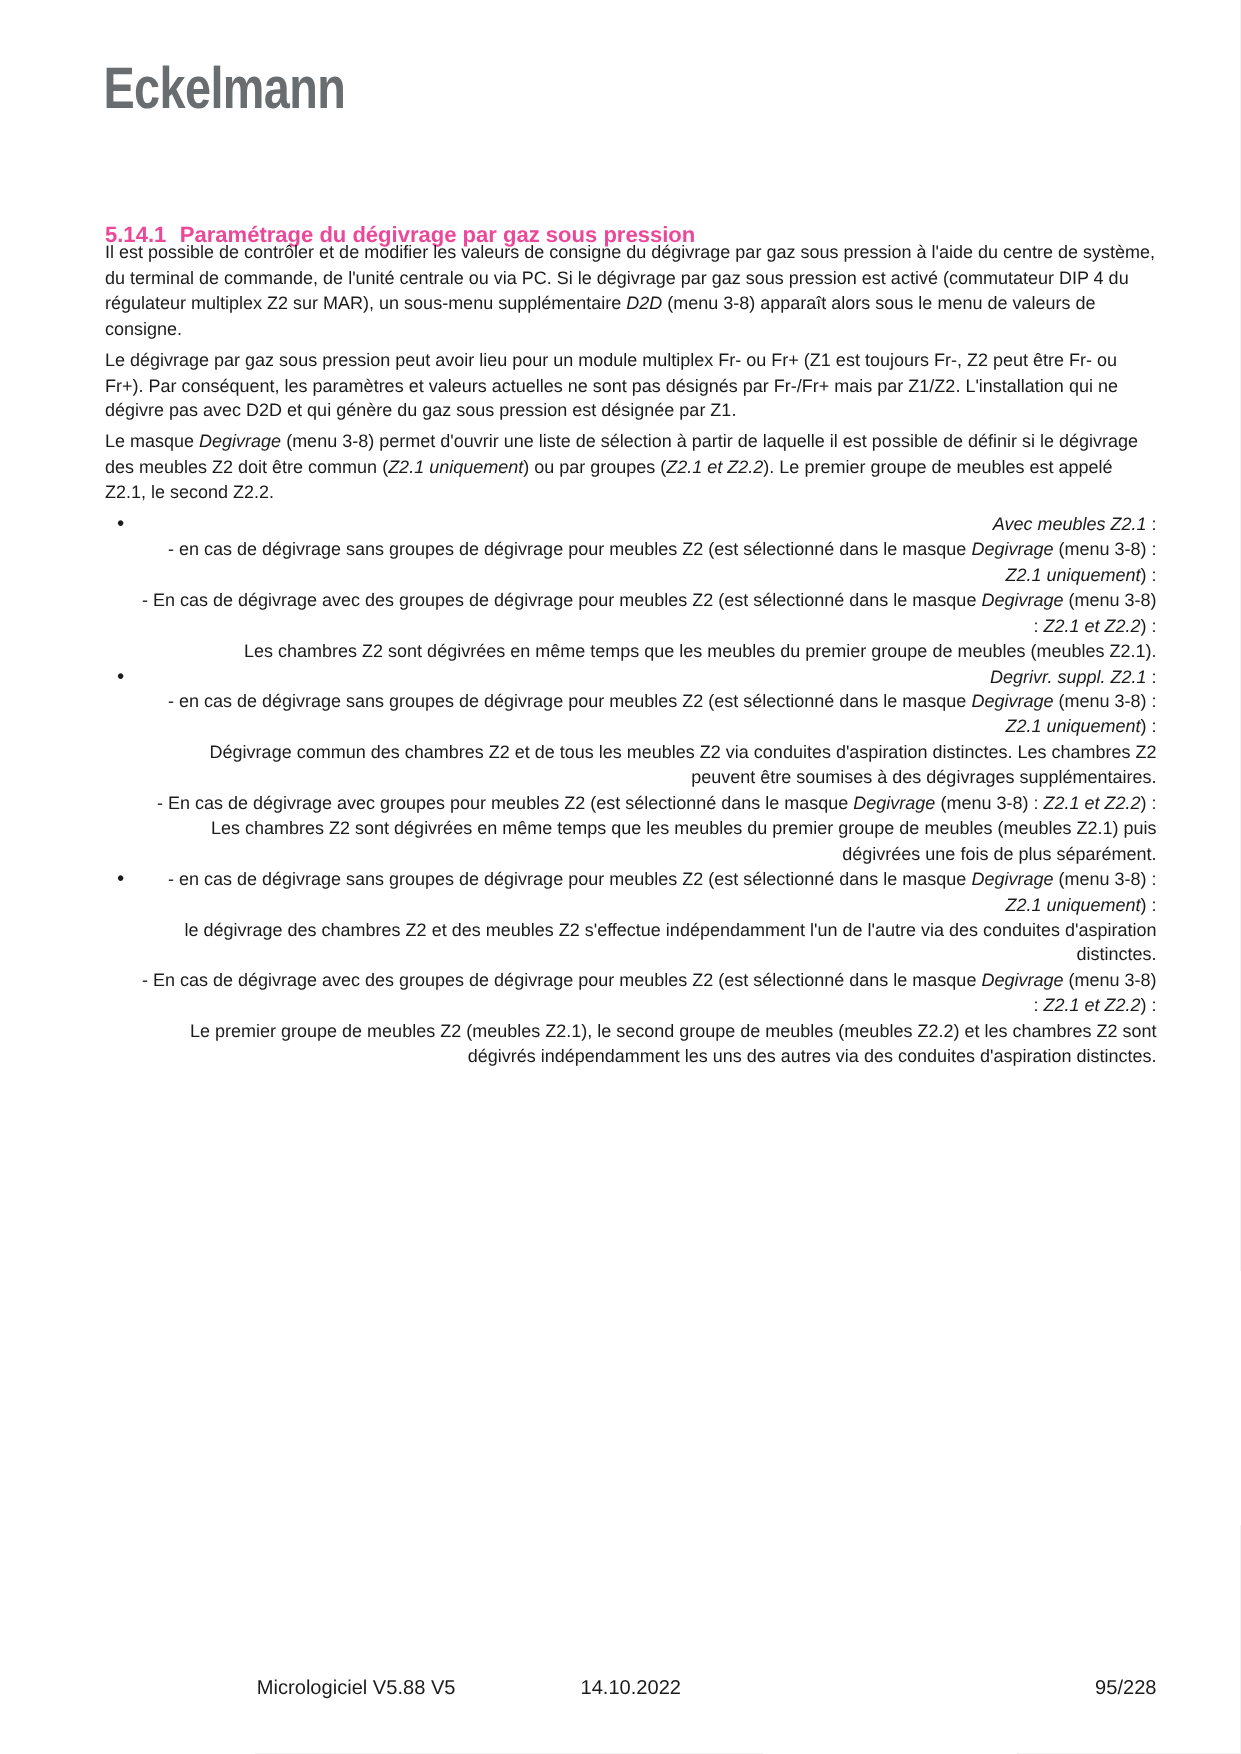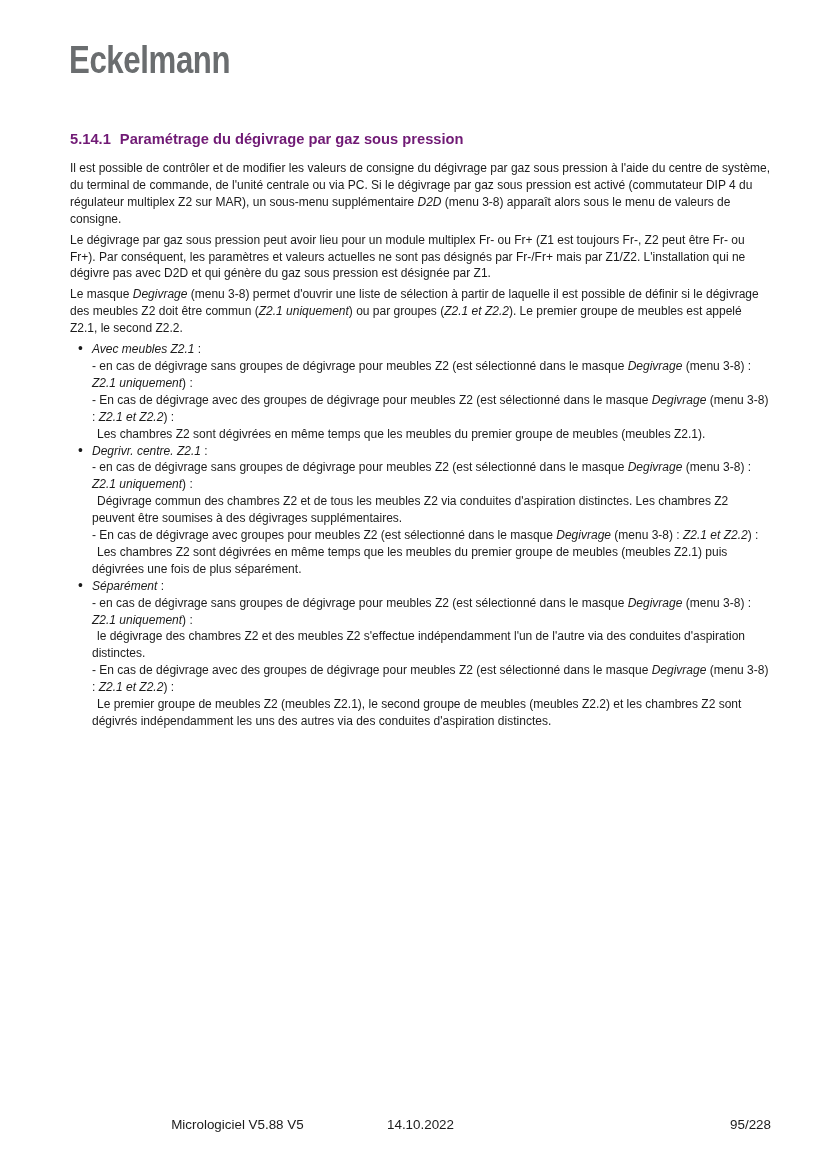--- a/index.html
+++ b/index.html
@@ -14,40 +14,40 @@
     text-decoration:underline;
   }
   .logo {
     position:absolute; left:69px; top:40px;
     font-size:39px; font-weight:700; line-height:1;
     letter-spacing:-0.5px;
     transform:scaleX(0.8); transform-origin:0 0;
     color:#6a6d6f;
   }
   .heading {
-    position:absolute; left:70px; top:130px; margin:0;
+    position:absolute; left:70px; top:148px; margin:0;
     font-size:14.7px; font-weight:700; line-height:18px;
-    color:#701a75; white-space:nowrap;
+    color:#ec4899; white-space:nowrap;
   }
   .heading .num { margin-right:9px; }
   .content {
     position:absolute; left:70px; top:160px; width:701px;
     font-size:12px; line-height:16.9px;
     text-align:left;
   }
   .content p { margin:0 0 4px 0; }
   .content em { font-style:italic; font-weight:inherit; }
   ul.blist { list-style:none; margin:0; padding:0 0 0 22px; }
   ul.blist li { margin:0; position:relative; }
   ul.blist li::before {
     content:"\2022";
     position:absolute; left:-14px; top:0;
     font-size:13.8px; color:#1b1b1b;
   }
-  .bline { margin:0; }
+  .bline { margin:0;text-align:right; }
   .bline.ind { text-indent:5px; }
   .footer {
     position:absolute; left:70px; top:1117px; width:701px;
     display:flex; font-size:13.4px; line-height:16px; color:#1b1b1b;
   }
   .footer .fl { flex:1; text-align:right; }
   .footer .fc { flex:1; text-align:center; }
   .footer .fr { flex:1; text-align:right; }
 </style>
 </head>
@@ -66,28 +66,27 @@
       <p><span>Le dégivrage par gaz sous pression peut avoir lieu pour un module multiplex Fr- ou Fr+ (Z1 est toujours Fr-, Z2 peut être Fr- ou Fr+). Par conséquent, les paramètres et valeurs actuelles ne sont pas désignés par Fr-/Fr+ mais par Z1/Z2. L'installation qui ne dégivre pas avec D2D et qui génère du gaz sous pression est désignée par Z1.</span></p>
       <p><span>Le masque </span><em>Degivrage</em><span> (menu 3-8) permet d'ouvrir une liste de sélection à partir de laquelle il est possible de définir si le dégivrage des meubles Z2 doit être commun (</span><em>Z2.1 uniquement</em><span>) ou par groupes (</span><em>Z2.1 et Z2.2</em><span>). Le premier groupe de meubles est appelé Z2.1, le second Z2.2.</span></p>
       <ul class="blist">
         <li>
           <div class="bline"><em>Avec meubles Z2.1</em><span> :</span></div>
           <div class="bline"><span>- en cas de dégivrage sans groupes de dégivrage pour meubles Z2 (est sélectionné dans le masque </span><em>Degivrage</em><span> (menu 3-8) : </span><em>Z2.1 uniquement</em><span>) :</span></div>
           <div class="bline"><span>- En cas de dégivrage avec des groupes de dégivrage pour meubles Z2 (est sélectionné dans le masque </span><em>Degivrage</em><span> (menu 3-8) : </span><em>Z2.1 et Z2.2</em><span>) :</span></div>
           <div class="bline ind"><span>Les chambres Z2 sont dégivrées en même temps que les meubles du premier groupe de meubles (meubles Z2.1).</span></div>
         </li>
         <li>
-          <div class="bline"><em>Degrivr. centre. Z2.1</em><span> :</span></div>
+          <div class="bline"><em>Degrivr. suppl. Z2.1</em><span> :</span></div>
           <div class="bline"><span>- en cas de dégivrage sans groupes de dégivrage pour meubles Z2 (est sélectionné dans le masque </span><em>Degivrage</em><span> (menu 3-8) : </span><em>Z2.1 uniquement</em><span>) :</span></div>
           <div class="bline ind"><span>Dégivrage commun des chambres Z2 et de tous les meubles Z2 via conduites d'aspiration distinctes. Les chambres Z2 peuvent être soumises à des dégivrages supplémentaires.</span></div>
           <div class="bline"><span>- En cas de dégivrage avec groupes pour meubles Z2 (est sélectionné dans le masque </span><em>Degivrage</em><span> (menu 3-8) : </span><em>Z2.1 et Z2.2</em><span>) :</span></div>
           <div class="bline ind"><span>Les chambres Z2 sont dégivrées en même temps que les meubles du premier groupe de meubles (meubles Z2.1) puis dégivrées une fois de plus séparément.</span></div>
         </li>
         <li>
-          <div class="bline"><em>Séparément</em><span> :</span></div>
           <div class="bline"><span>- en cas de dégivrage sans groupes de dégivrage pour meubles Z2 (est sélectionné dans le masque </span><em>Degivrage</em><span> (menu 3-8) : </span><em>Z2.1 uniquement</em><span>) :</span></div>
           <div class="bline ind"><span>le dégivrage des chambres Z2 et des meubles Z2 s'effectue indépendamment l'un de l'autre via des conduites d'aspiration distinctes.</span></div>
           <div class="bline"><span>- En cas de dégivrage avec des groupes de dégivrage pour meubles Z2 (est sélectionné dans le masque </span><em>Degivrage</em><span> (menu 3-8) : </span><em>Z2.1 et Z2.2</em><span>) :</span></div>
           <div class="bline ind"><span>Le premier groupe de meubles Z2 (meubles Z2.1), le second groupe de meubles (meubles Z2.2) et les chambres Z2 sont dégivrés indépendamment les uns des autres via des conduites d'aspiration distinctes.</span></div>
         </li>
       </ul>
     </div>
 
   <div class="footer">
     <span class="fl">Micrologiciel V5.88 V5</span>

